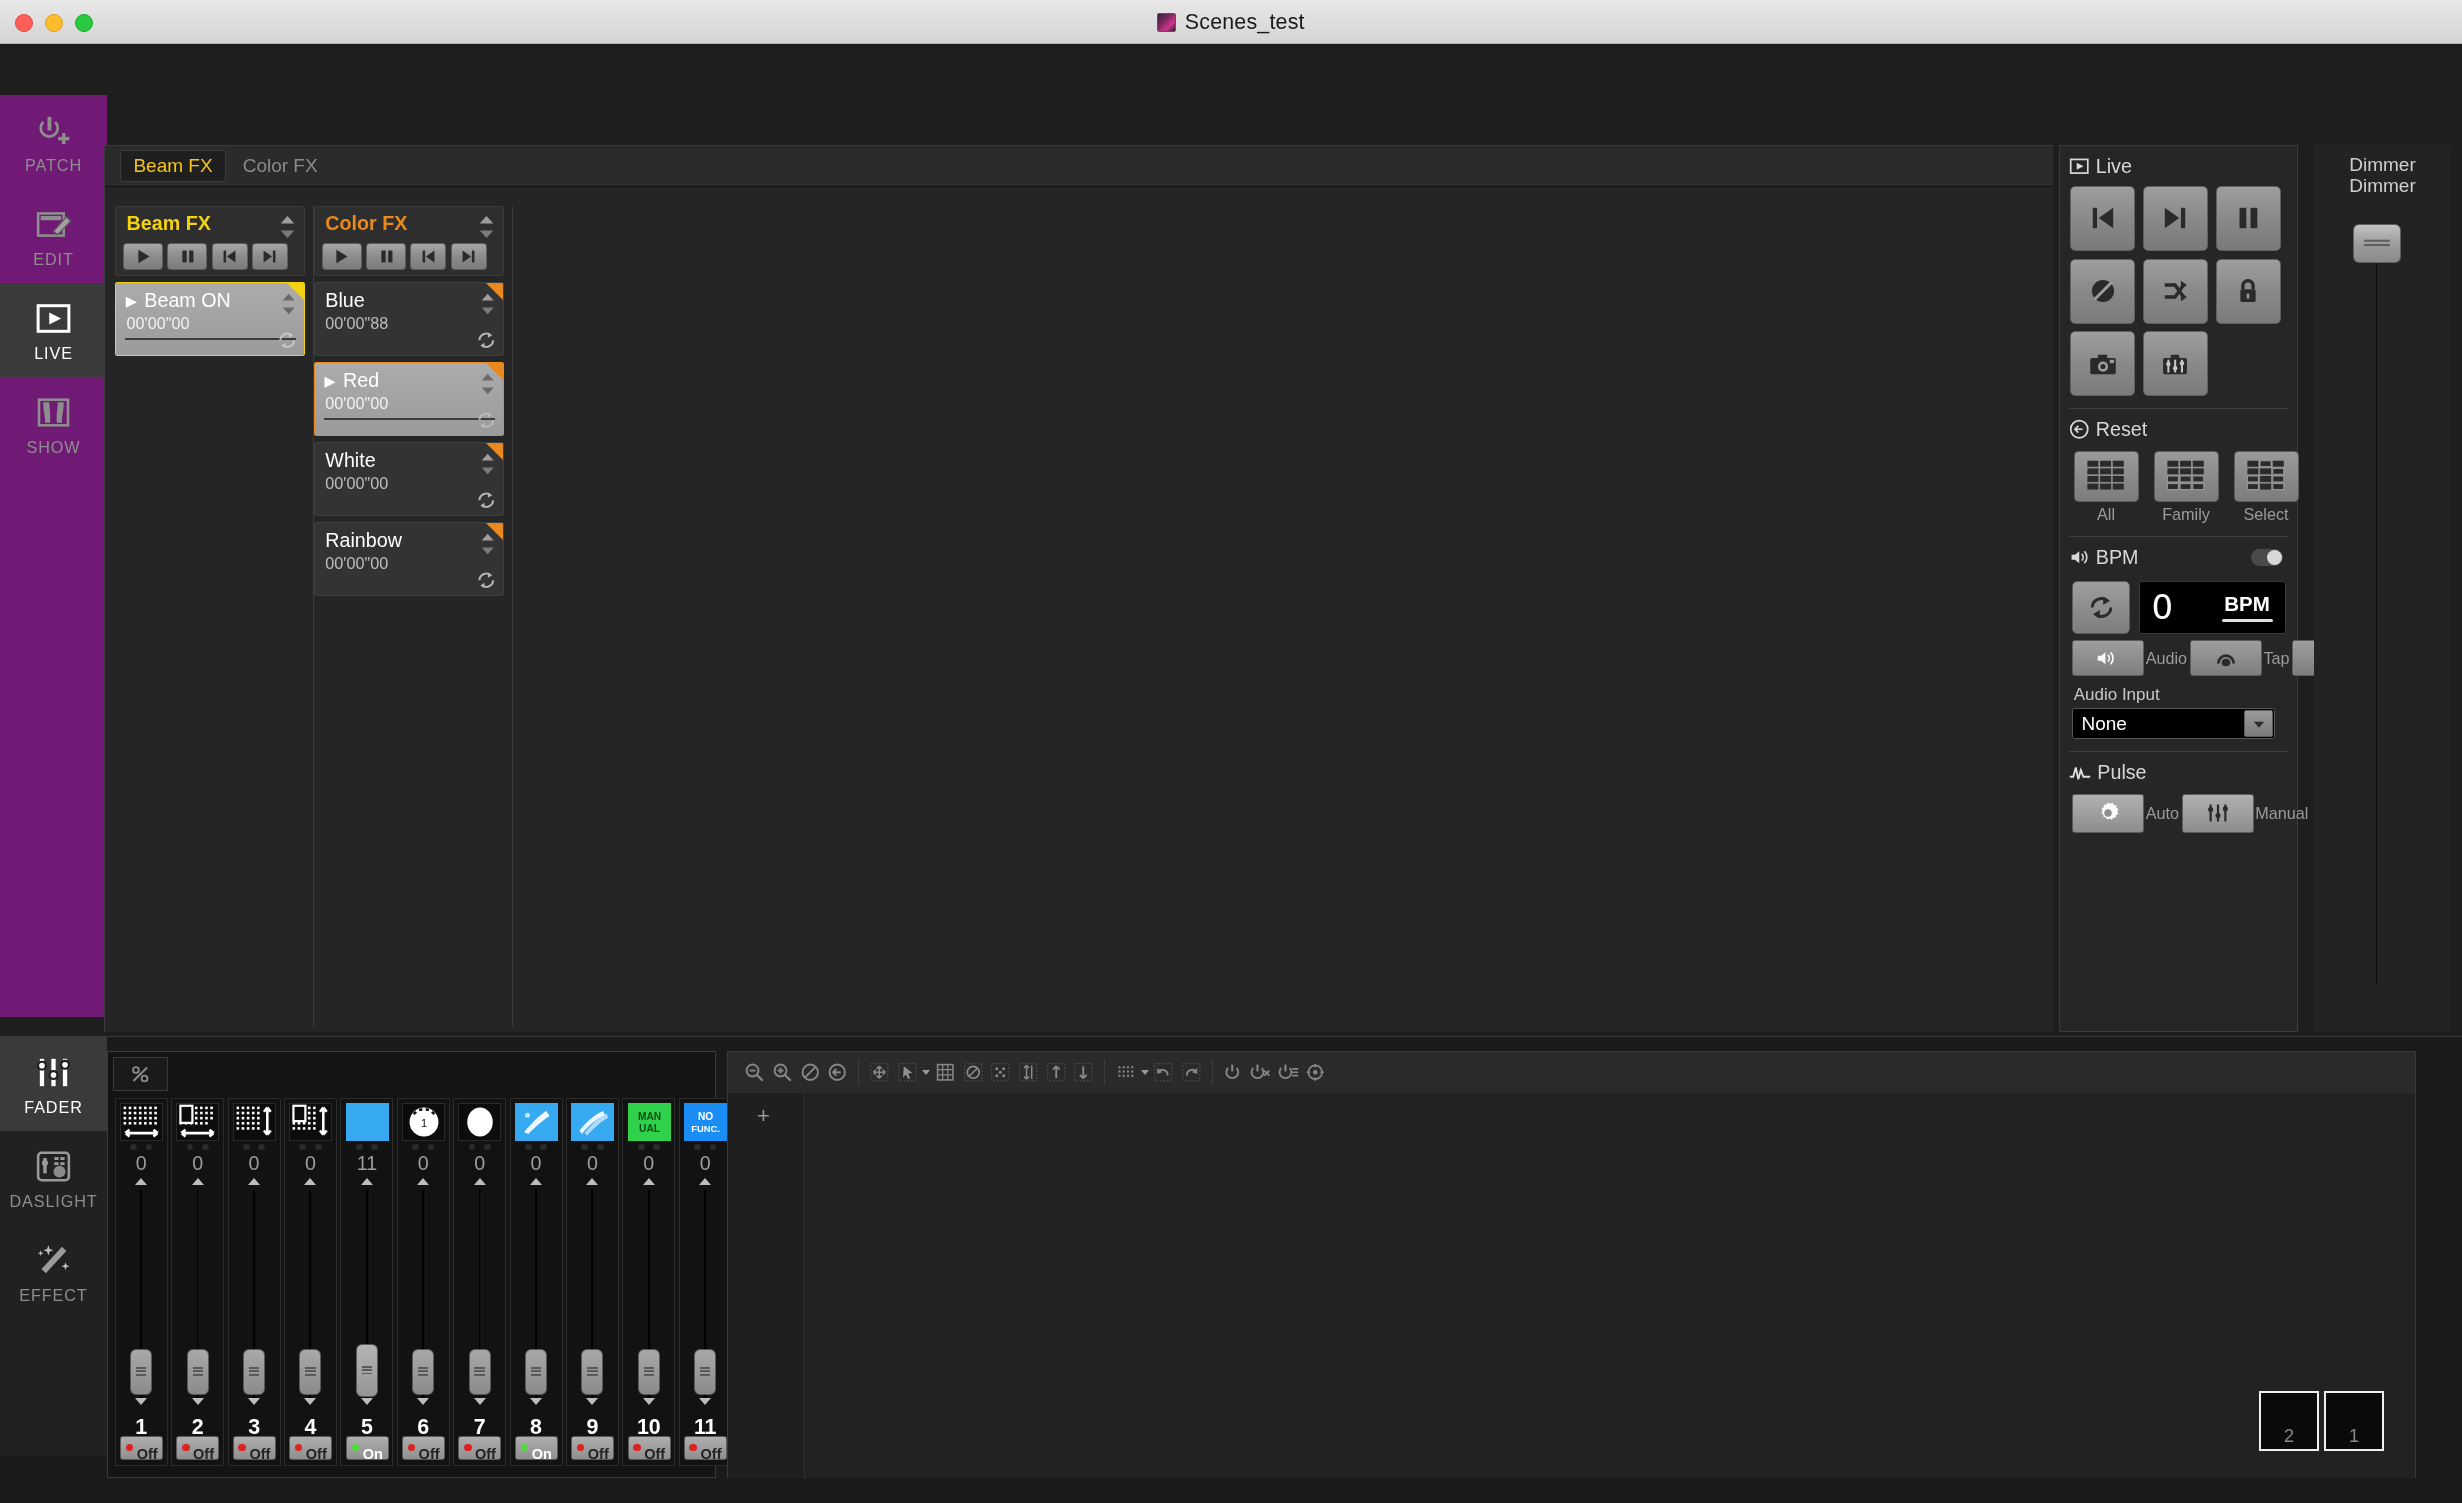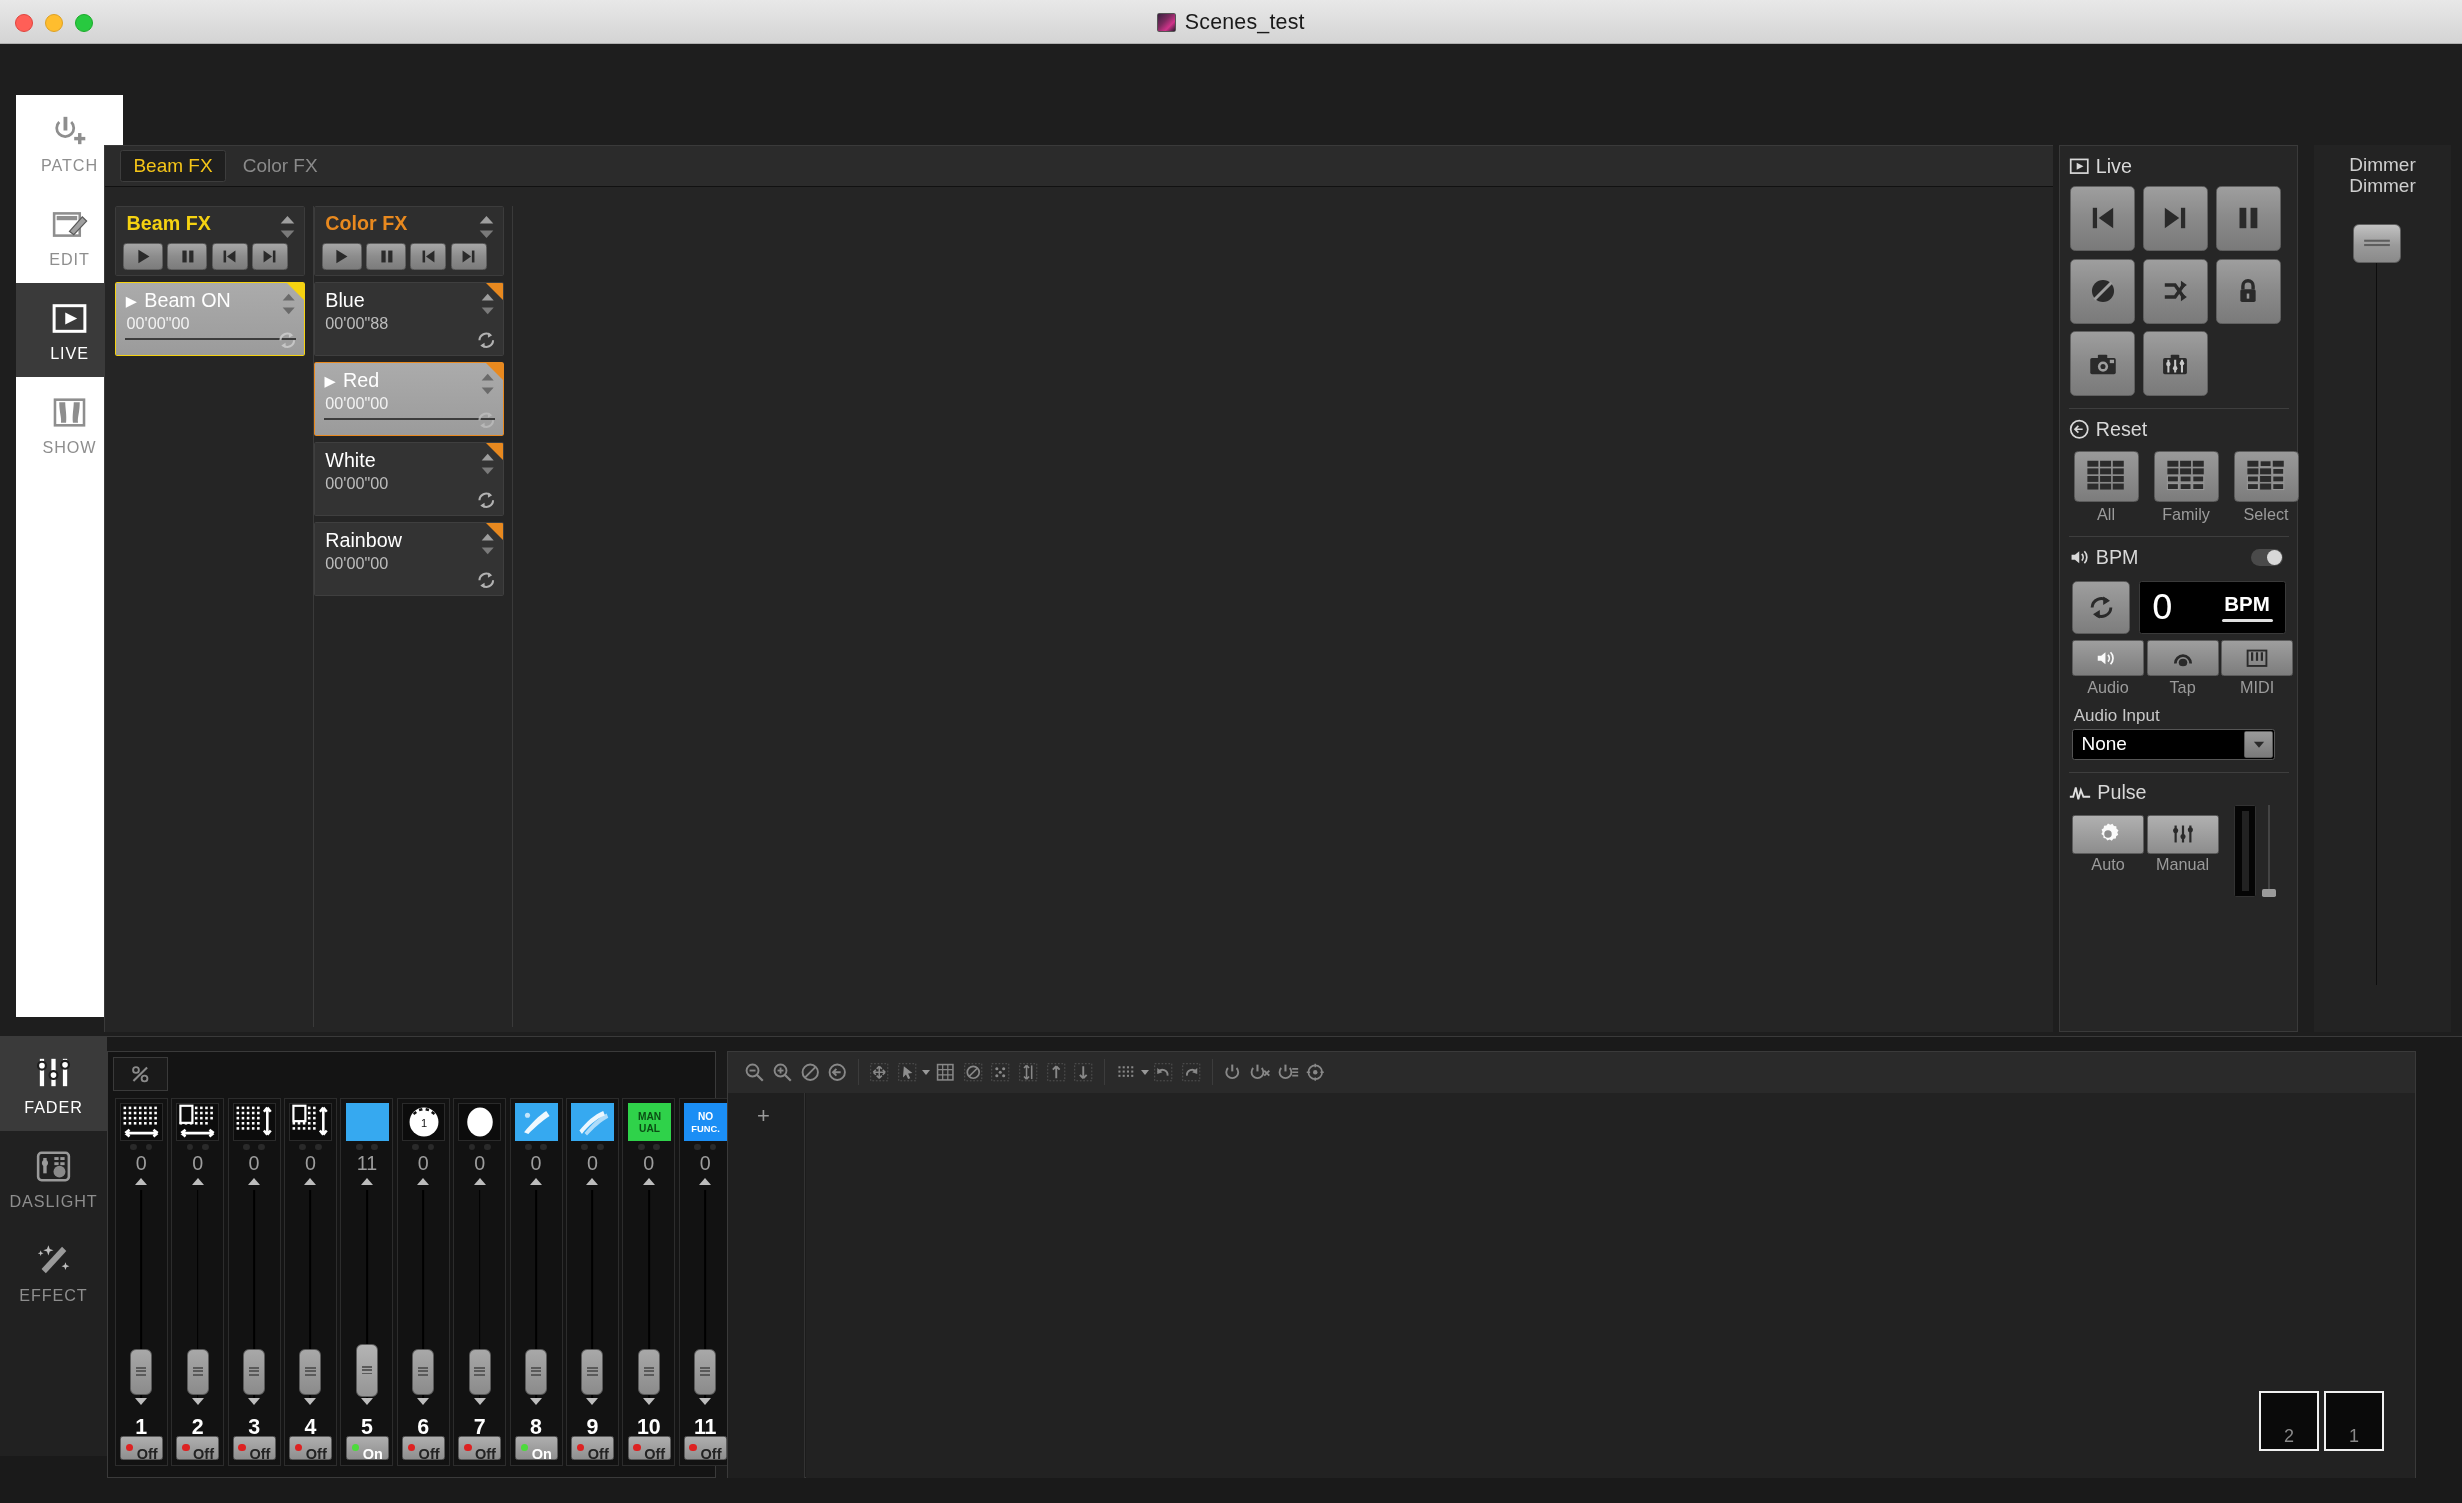--- a/index.html
+++ b/index.html
@@ -47,22 +47,22 @@
     color:#d44ba7; font-size: 29px; font-weight: bold; line-height: 32.5px;
     font-family: "DejaVu Sans", sans-serif;
   }
   #logo-text {
     position:absolute; left: 50px; top: 11px;
     font-size: 29px; color:#9a9a9a; letter-spacing: 0.4px;
   }
 
   
   #left-rail {
-    position:absolute; left:16px; top:51px; width:107px; height:922px;
-    background:#ffffff;
+    position:absolute; left:0; top:51px; width:107px; height:922px;
+    background:#701a75;
   }
   .rail-btn {
     width:107px; height:94px; display:flex; flex-direction:column;
     align-items:center; justify-content:center; gap:3.4px; cursor:pointer;
   }
   .rail-btn.active { background:#3a3a3a; }
   .rail-icon { width:44px; height:44px; display:flex; align-items:center; justify-content:center; }
   .rail-label { font-size:16.2px; color:#8e8e8e; letter-spacing:0.9px; }
   .rail-btn.active .rail-label { color:#ffffff; }
 
@@ -184,21 +184,21 @@
     background:linear-gradient(to bottom,#9e9e9e,#7d7d7d); border:0.9px solid #5c5c5c;
     display:flex; align-items:center; justify-content:center; cursor:pointer;
   }
   .bpmdisp {
     width:147px; height:53px; background:#000; border:0.9px solid #3a3a3a; border-radius:2.6px;
     display:flex; align-items:center; justify-content:space-between; padding:0 12px;
   }
   .bpmval { font-size:34px; color:#ffffff; font-family:"DejaVu Sans", sans-serif; }
   .bpmunit { font-size:20.5px; color:#ffffff; font-weight:bold; }
   .triorow { display:flex; gap:2.6px; padding:6.8px 0 0 12px; }
-  .triocell { display:flex; flex-direction:column; align-items:center; gap:1.7px; }
+  .triocell { display:flex; flex-direction:row; align-items:center; gap:1.7px; }
   .triobtn {
     width:72px; height:36px; border-radius:2.6px;
     background:linear-gradient(to bottom,#9e9e9e,#7d7d7d); border:0.9px solid #5c5c5c;
     display:flex; align-items:center; justify-content:center; cursor:pointer;
   }
   .triolabel { font-size:16.2px; color:#9b9b9b; }
   .ailabel { font-size:17px; color:#c8c8c8; padding:8.5px 0 3.4px 13.7px; }
   .select {
     margin-left:12px; width:203px; height:31px; background:#000; border:0.9px solid #555;
     border-radius:2.6px; display:flex; align-items:center; justify-content:space-between;

